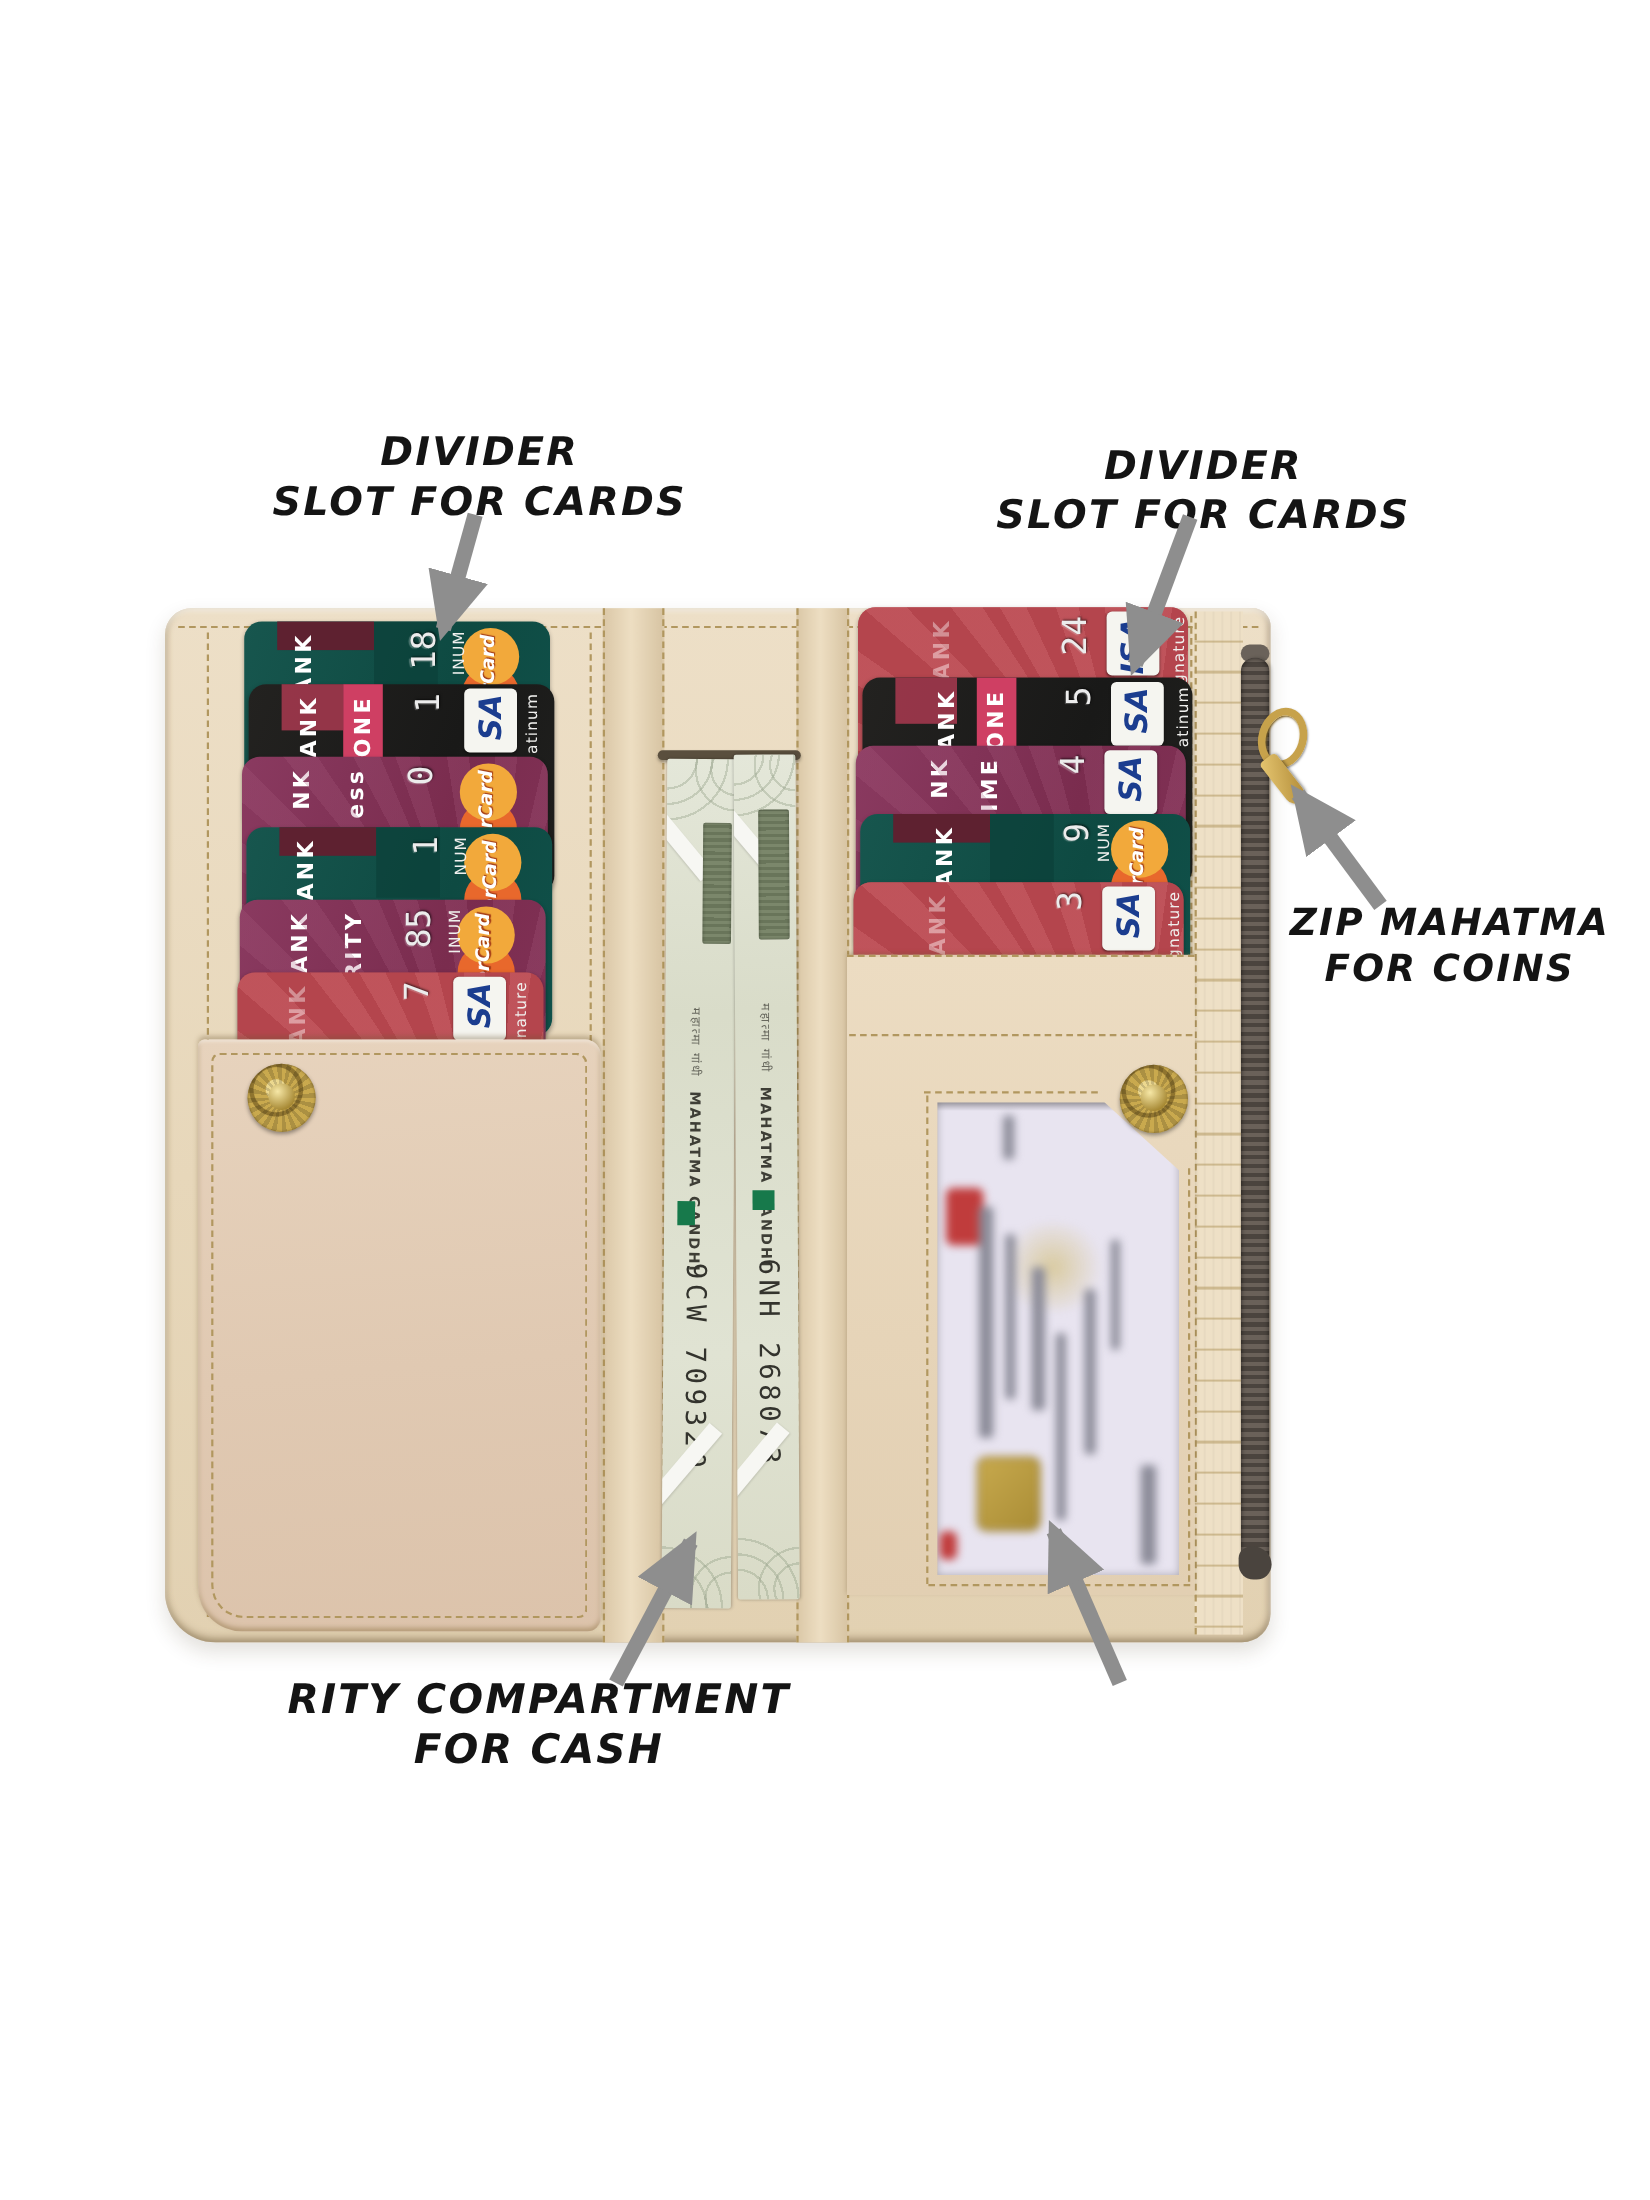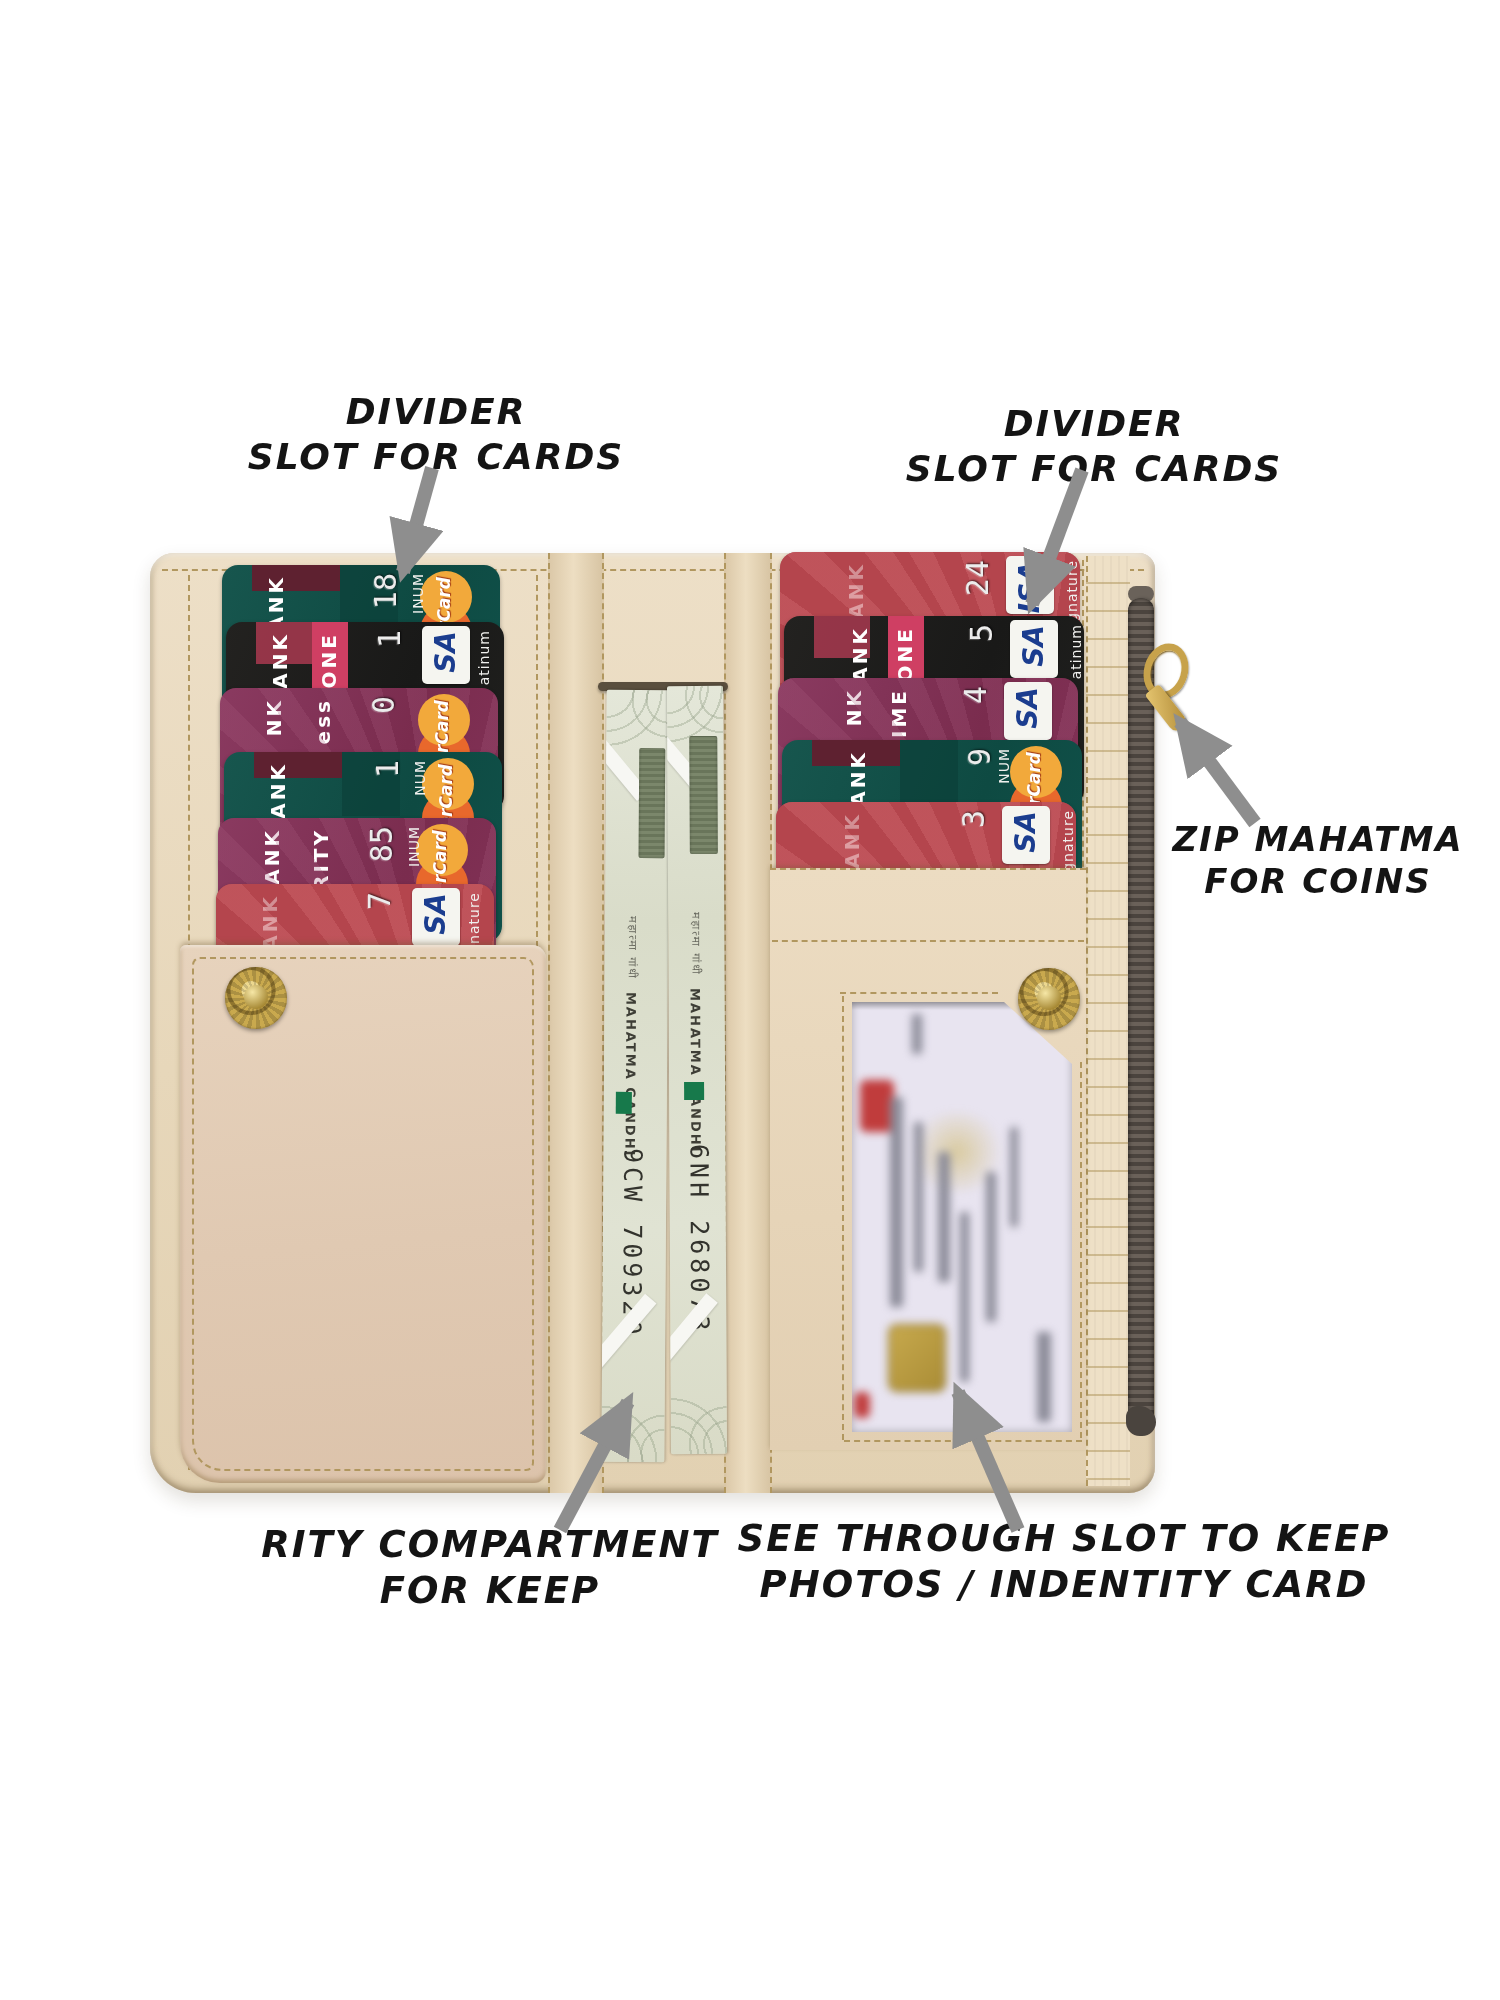--- a/index.html
+++ b/index.html
@@ -378,20 +378,16 @@
   <div class="ann ann-top" id="ann-divider-right">
     <span class="l">DIVIDER</span>
     <span class="l">SLOT FOR CARDS</span>
   </div>
   <div class="ann ann-zip" id="ann-zip">
     <span class="l">ZIP MAHATMA</span>
     <span class="l">FOR COINS</span>
   </div>
   <div class="ann ann-bot" id="ann-cash">
     <span class="l">RITY COMPARTMENT</span>
-    <span class="l">FOR KEEP</span>
-  </div>
-  <div class="ann ann-bot" id="ann-see">
-    <span class="l">SEE THROUGH SLOT TO KEEP</span>
-    <span class="l">PHOTOS / INDENTITY CARD</span>
+    <span class="l">FOR CASH</span>
   </div>
 
 </div>
 
 </body></html>

